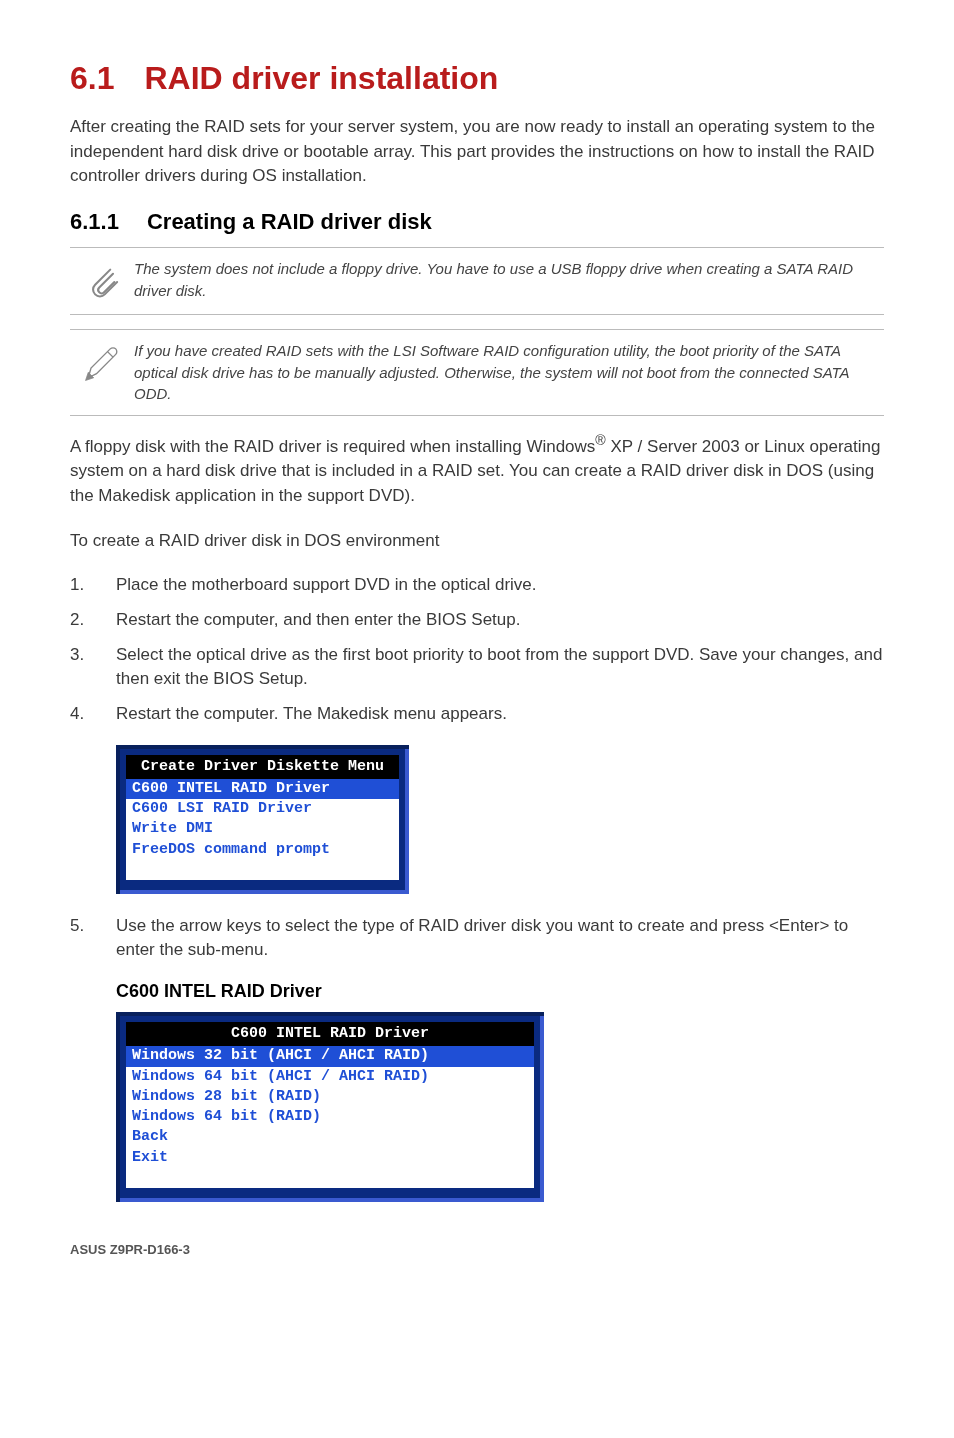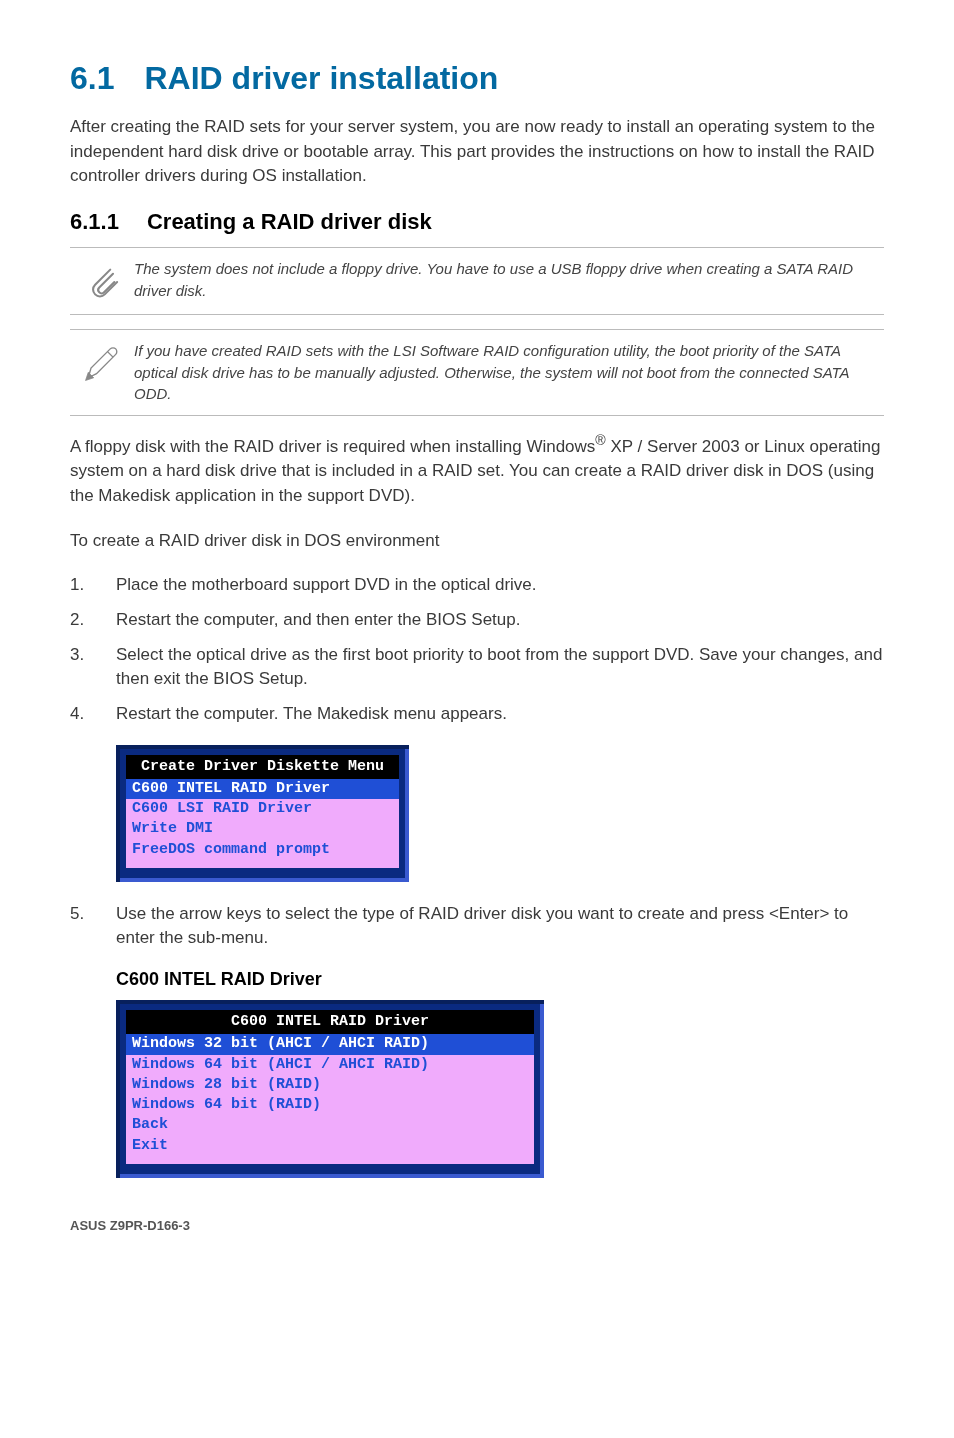--- a/index.html
+++ b/index.html
@@ -6,21 +6,21 @@
     font-family: Arial, Helvetica, sans-serif;
     margin: 0;
     padding: 60px 70px;
     width: 954px;
     box-sizing: border-box;
     color: #333;
   }
   h1.section-title {
     font-size: 32px;
     font-weight: bold;
-    color: #0369a1;
+    color: #b91c1c;
     margin: 0 0 18px 0;
   }
   h1.section-title .num {
     display: inline-block;
     margin-right: 30px;
   }
   p.body-text {
     font-size: 17px;
     line-height: 1.45;
     color: #3a3a3a;
@@ -103,23 +103,23 @@
     padding: 2px 6px;
     white-space: pre;
   }
   .menu-selected {
     background: #1f4fd6;
     color: #fff;
     padding: 0 6px;
     white-space: pre;
   }
   .menu-body {
-    background: #f0abfc;
+    background: #ffffff;
     color: #1f4fd6;
-    padding: 0 6px 8px 6px;
+    padding: 0 6px 20px 6px;
     white-space: pre;
   }
   h3.mini-title {
     font-size: 18px;
     font-weight: bold;
     color: #000;
     margin: 14px 0 10px 46px;
   }
   .menu-title-bar.center {
     text-align: left;

